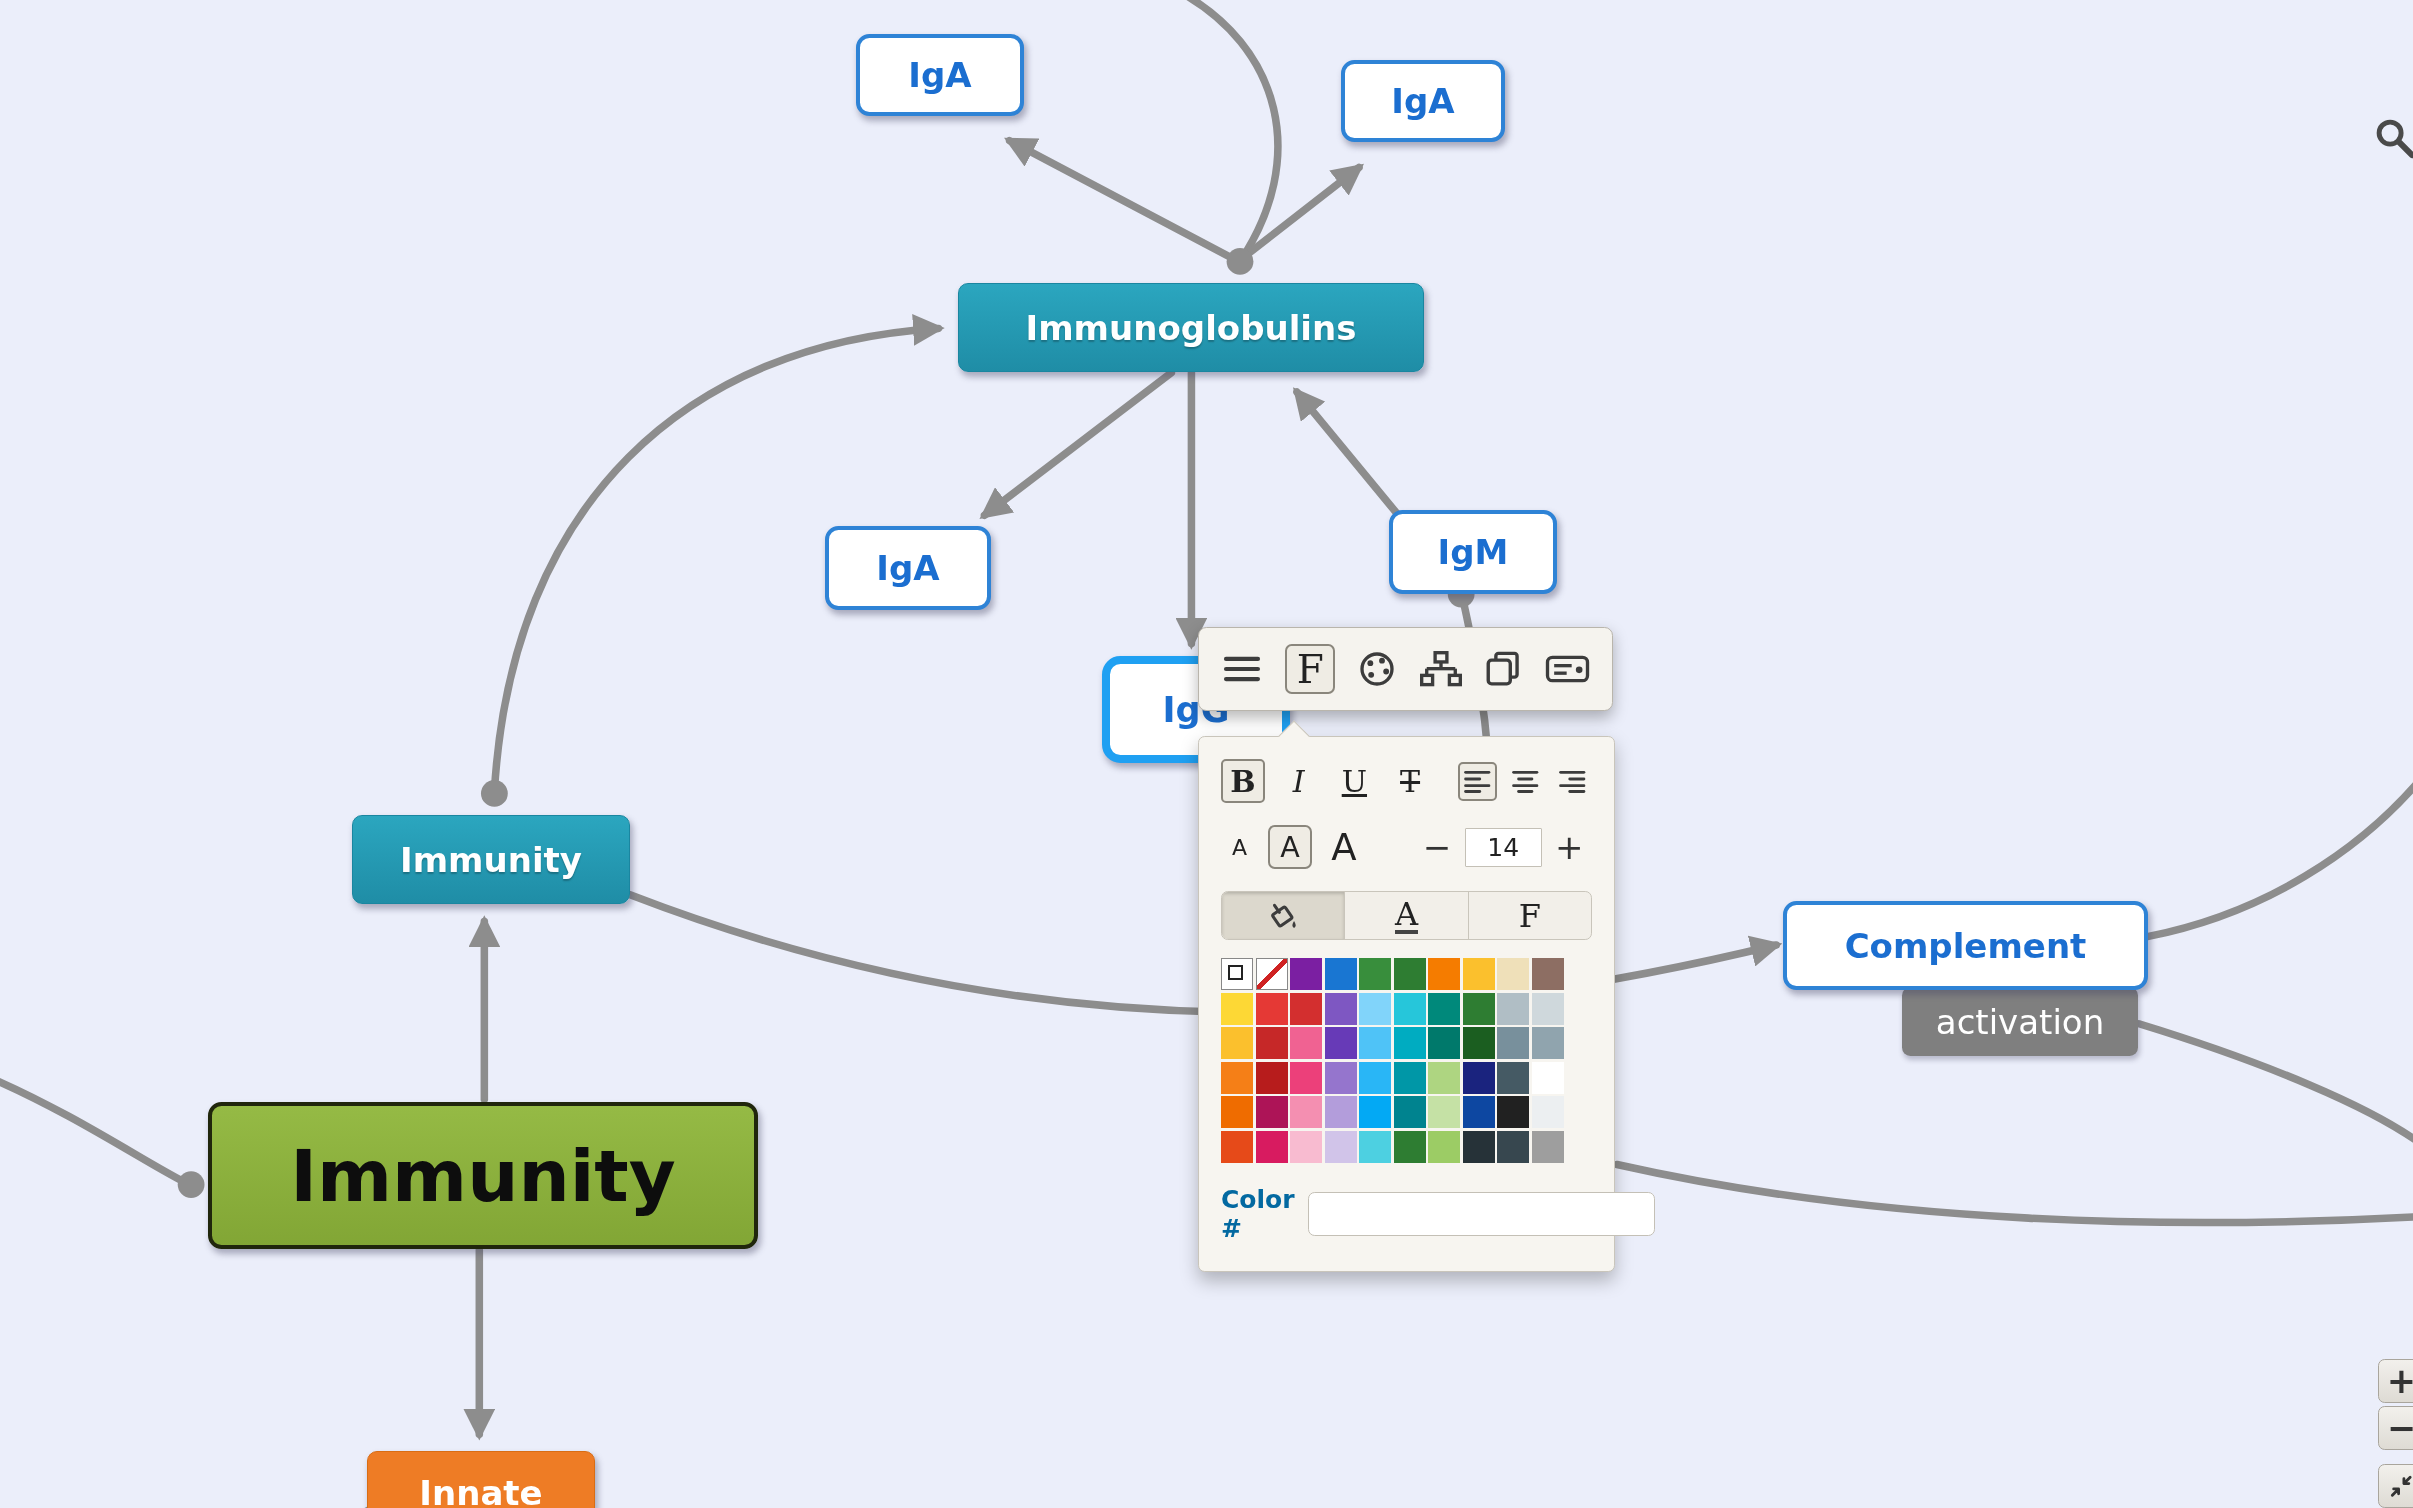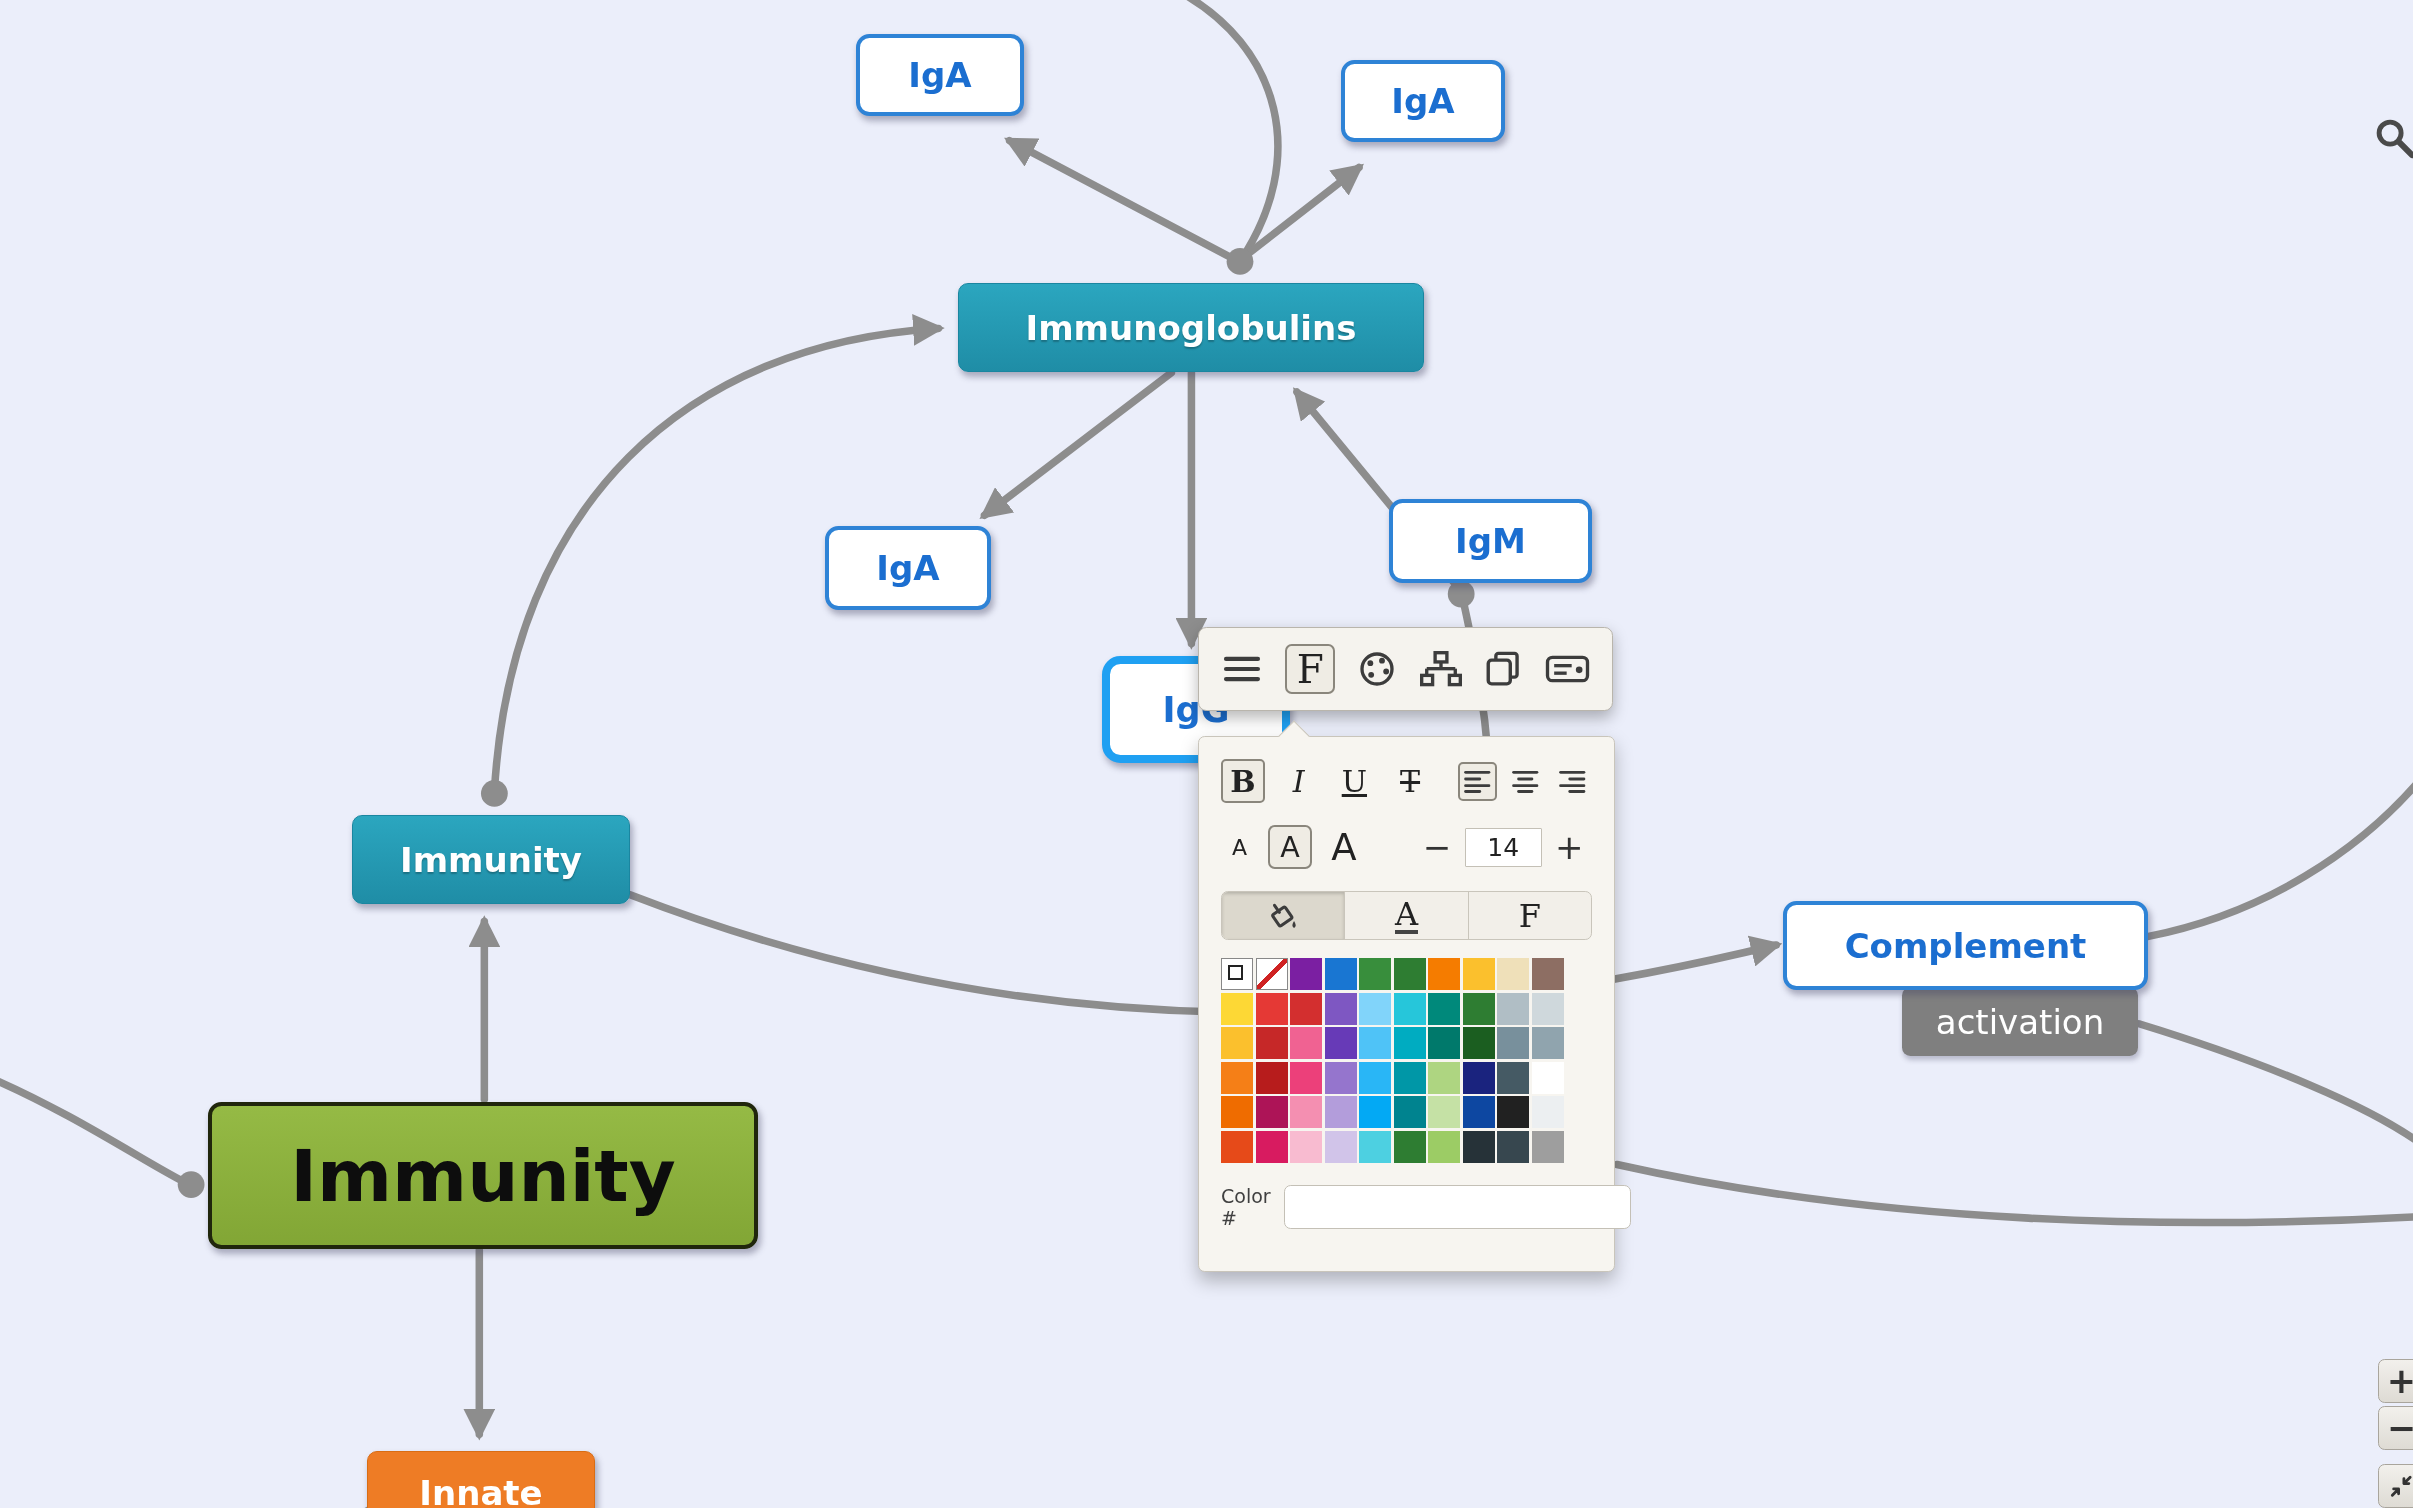--- a/index.html
+++ b/index.html
@@ -44,21 +44,21 @@
   }
   .edge-label {
     background:#7f7f7f; color:#ffffff; font-weight:normal;
     font-size:34px; border-radius:8.4px; box-shadow:1.7px 3.4px 5px rgba(70,70,100,.30);
   }
 
   #n-iga1       {left:856px; top:34px;   width:168px; height:82px;}
   #n-iga2       {left:1341px; top:60px;   width:164px; height:82px;}
   #n-immuno     {left:958px; top:283px;  width:466px; height:89px;}
   #n-iga3       {left:825px;  top:526px;  width:166px; height:84px;}
-  #n-igm        {left:1389px; top:499px;  width:203px; height:84px;}
+  #n-igm        {left:1389px; top:510px;  width:168px; height:84px;}
   #n-igg        {left:1102px; top:656px;  width:188px; height:107px;}
   #n-adaptive   {left:352px;  top:815px;  width:278px; height:89px;}
   #n-immunity   {left:208px;  top:1102px; width:550px; height:147px;}
   #n-innate     {left:367px;  top:1451px; width:228px; height:84px;}
   #n-complement {left:1783px; top:901px; width:365px; height:89px;}
   #n-activation {left:1902px; top:987px; width:236px; height:69px; z-index:2;}
 
   
   #toolbar {
     position:absolute; left:1198px; top:627px; width:415px; height:84px; z-index:5;
@@ -125,21 +125,21 @@
   }
   .swatch { width:32px; height:32px; }
   .sw-outline { background:#fff; border:1.7px solid #888; position:relative; }
   .sw-outline .sq { position:absolute; left:5.9px; top:5.9px; width:15px; height:15px; border:2.5px solid #222; }
   .sw-none {
     background:linear-gradient(135deg, #fff 44%, #cf2222 44%, #cf2222 56%, #fff 56%);
     border:1.7px solid #888;
   }
 
   #color-row { margin-top:22px; display:flex; align-items:center; gap:13.4px; }
-  #color-label { font-size:19px; color:#404040; }
+  #color-label { font-size:25px; color:#0369a1;font-weight:bold; }
   #color-input {
     flex:1; height:44px; background:#ffffff; border:1.7px solid #c4c0b6; border-radius:6.7px;
     font-size:25px; padding:0 11.7px; outline:none; color:#222;
   }
 
   
   #search-btn { position:absolute; left:2373px; top:116px; width:44px; height:44px; z-index:6; }
   #zoom-controls { position:absolute; left:2378px; top:1359px; z-index:6; display:flex; flex-direction:column; gap:3.4px; }
   .zbtn {
     width:47px; height:44px; display:flex; align-items:center; justify-content:center;

